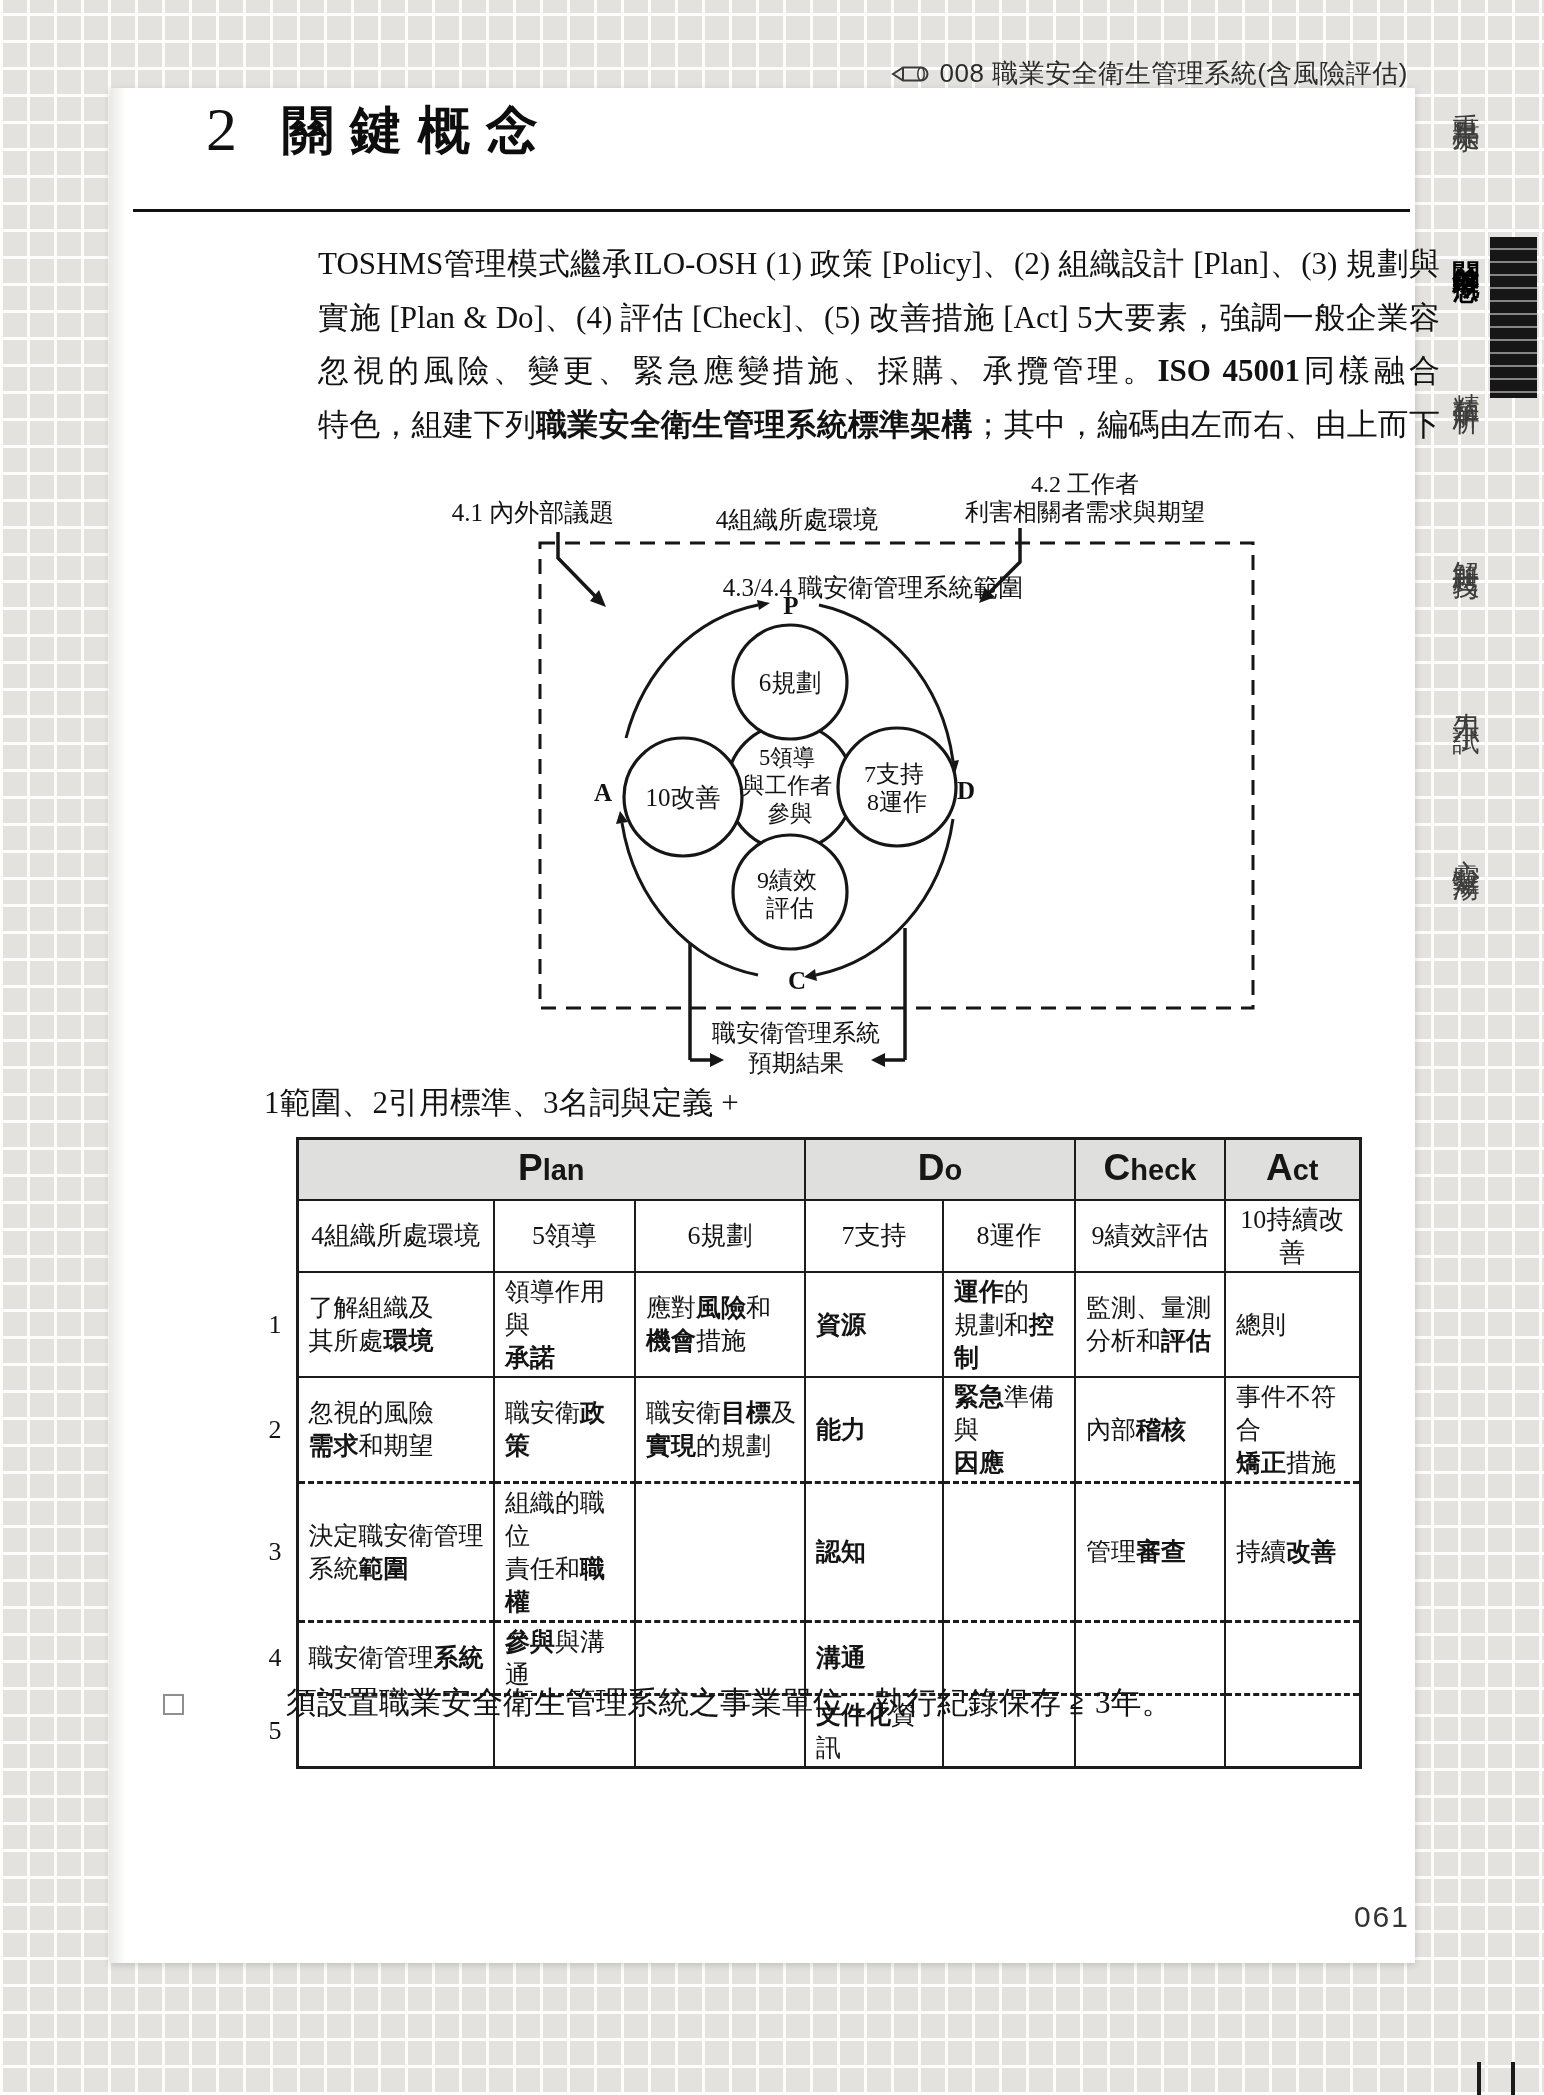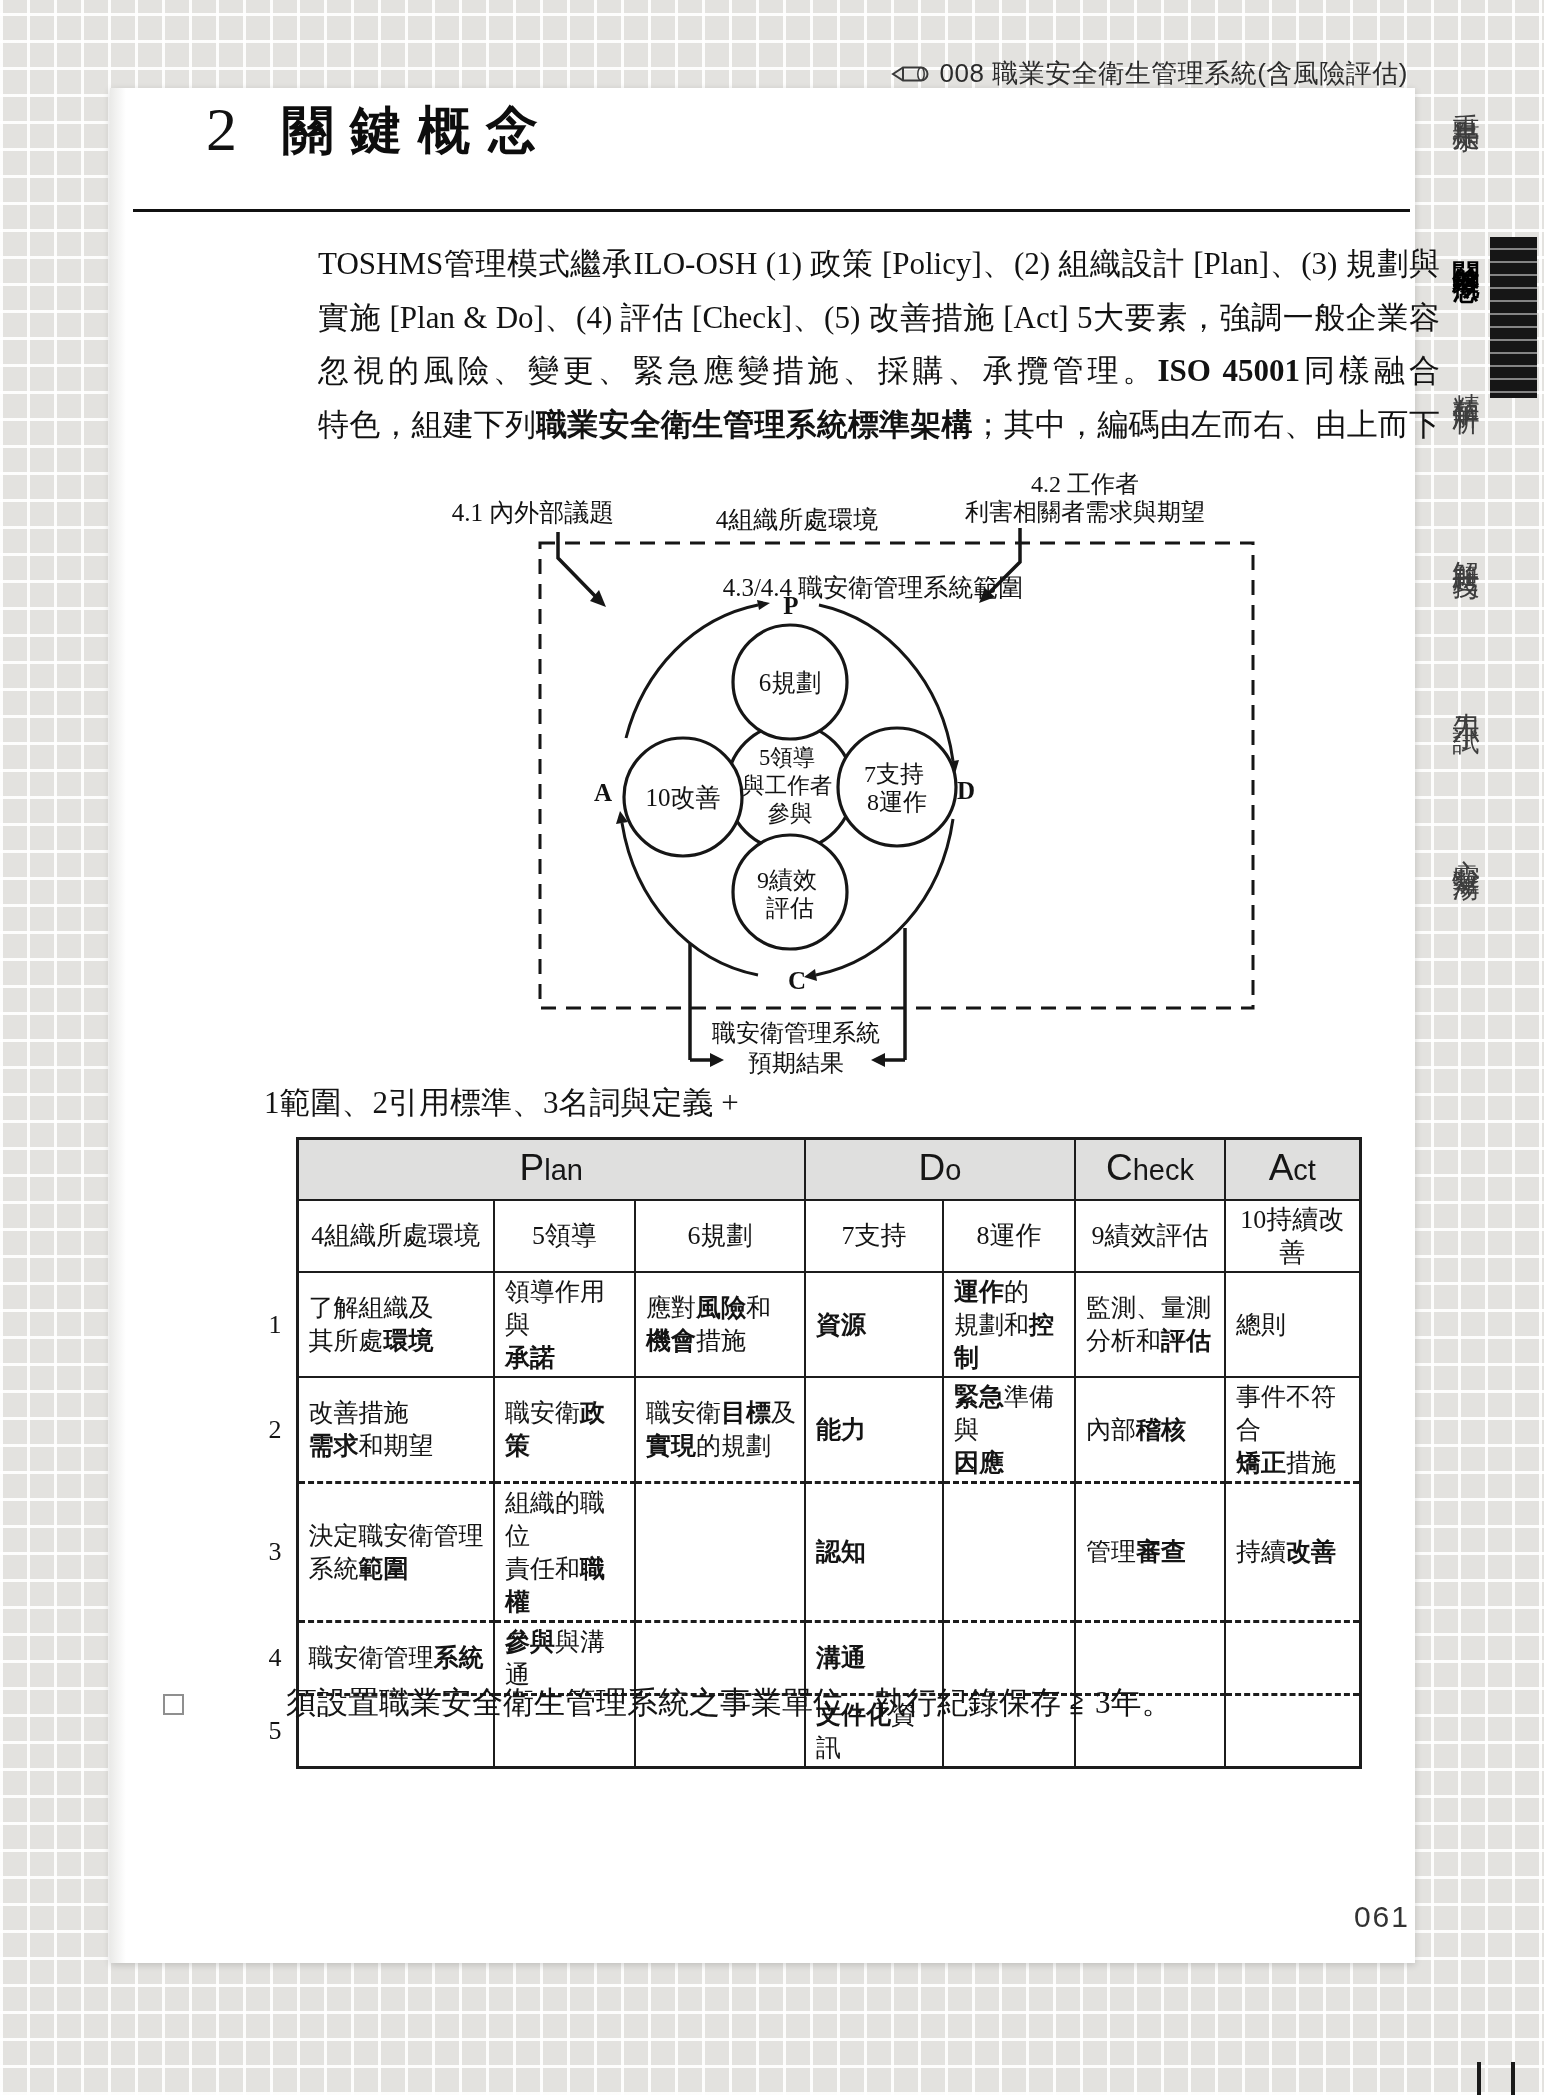--- a/index.html
+++ b/index.html
@@ -39,21 +39,21 @@
   .diagram text { fill: #121212; }
   .dg-label { font-size: 25px; }
   .dg-small { font-size: 24px; }
   .dg-letter { font-size: 25px; font-weight: 600; }
   
   .clause { position: absolute; left: 264px; top: 1082px; font-size: 31px; white-space: nowrap; }
   
   .osh-table { position: absolute; left: 255px; top: 1137px; border-collapse: collapse; table-layout: fixed; font-size: 25px; color: #141414; }
   .osh-table td, .osh-table th { border: 2px solid #1c1c1c; padding: 2px 8px 2px 10px; vertical-align: middle; text-align: left; font-weight: normal; line-height: 33px; overflow: hidden; }
   .osh-table td:last-child, .osh-table th:last-child { border-right: 3px solid #1c1c1c; }
-  .osh-table tr.gh th { border-top: 3px solid #1c1c1c; background: #dfdfde; text-align: center; font-family: "Liberation Sans", "DejaVu Sans", sans-serif; font-size: 29px; font-weight: 400; color: #161616; padding: 0; }
+  .osh-table tr.gh th { border-top: 3px solid #1c1c1c; background: #dfdfde; text-align: center; font-family: "Liberation Sans", "DejaVu Sans", sans-serif; font-size: 29px; font-weight: 700; color: #161616; padding: 0; }
   .osh-table tr.gh th div::first-letter { font-size: 37px; }
   .osh-table tr.sh td { text-align: center; font-size: 26px; padding: 2px 2px; }
   .osh-table tr.dash td { border-top: 3px dashed #1c1c1c; }
   .osh-table tr.r5 td { border-bottom: 3px solid #1c1c1c; }
   .osh-table .num { border: 0 !important; border-right: 3px solid #1c1c1c !important; background: transparent !important; text-align: right; padding-right: 14px; font-family: "Liberation Serif", "DejaVu Serif", serif; font-size: 26px; font-weight: normal; }
   .h61 { height: 61px; } .h60 { height: 60px; } .h94 { height: 94px; } .h54 { height: 54px; }
   
   .note-bullet { position: absolute; left: 163px; top: 1694px; width: 21px; height: 21px; border: 2px solid #8f8f8f; background: #fff; }
   .note-text { position: absolute; left: 286px; top: 1682px; width: 1124px; font-size: 31px; }
   
@@ -210,21 +210,21 @@
       <td><span>了解組織及</span><br><span>其所處</span><b>環境</b></td>
       <td><span>領導作用與</span><br><b>承諾</b></td>
       <td><span>應對</span><b>風險</b><span>和</span><br><b>機會</b><span>措施</span></td>
       <td><b>資源</b></td>
       <td><b>運作</b><span>的</span><br><span>規劃和</span><b>控制</b></td>
       <td><span>監測、量測</span><br><span>分析和</span><b>評估</b></td>
       <td><span>總則</span></td>
     </tr>
     <tr class="r2 h94">
       <td class="num">2</td>
-      <td><span>改善措施</span><br><b>需求</b><span>和期望</span></td>
+      <td><span>忽視的風險</span><br><b>需求</b><span>和期望</span></td>
       <td><span>職安衛</span><b>政策</b></td>
       <td><span>職安衛</span><b>目標</b><span>及</span><br><b>實現</b><span>的規劃</span></td>
       <td><b>能力</b></td>
       <td><b>緊急</b><span>準備與</span><br><b>因應</b></td>
       <td><span>內部</span><b>稽核</b></td>
       <td><span>事件不符合</span><br><b>矯正</b><span>措施</span></td>
     </tr>
     <tr class="r3 h94 dash">
       <td class="num">3</td>
       <td><span>決定職安衛管理</span><br><span>系統</span><b>範圍</b></td>

